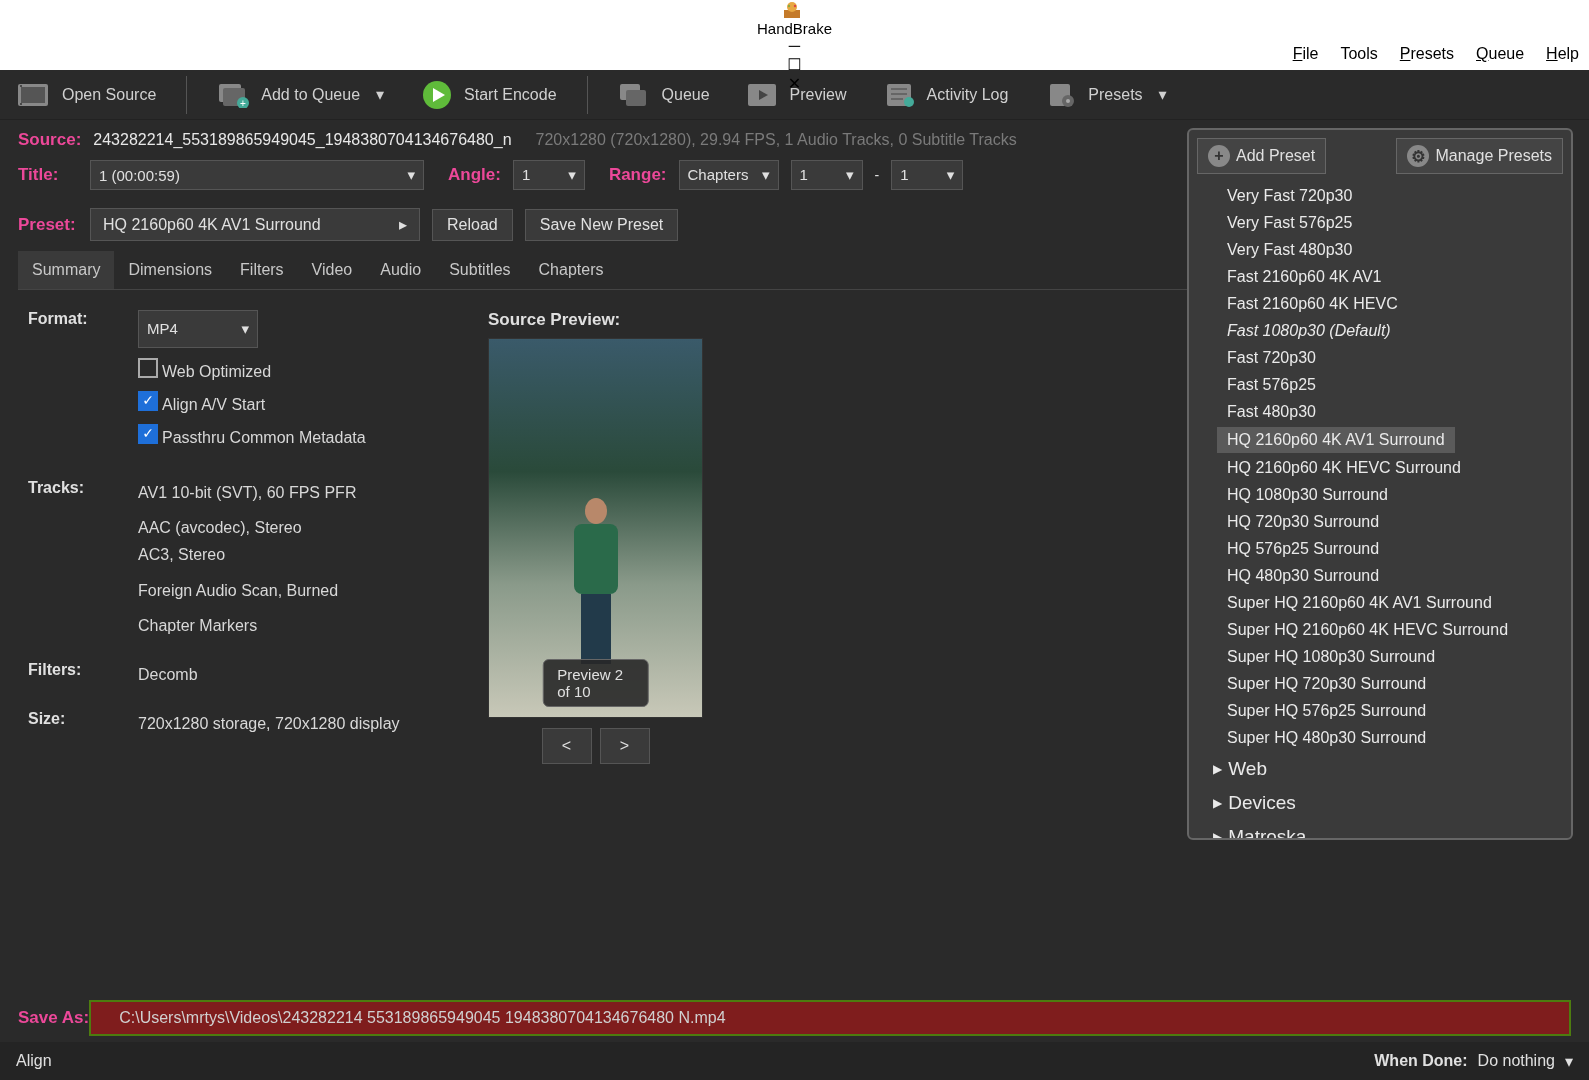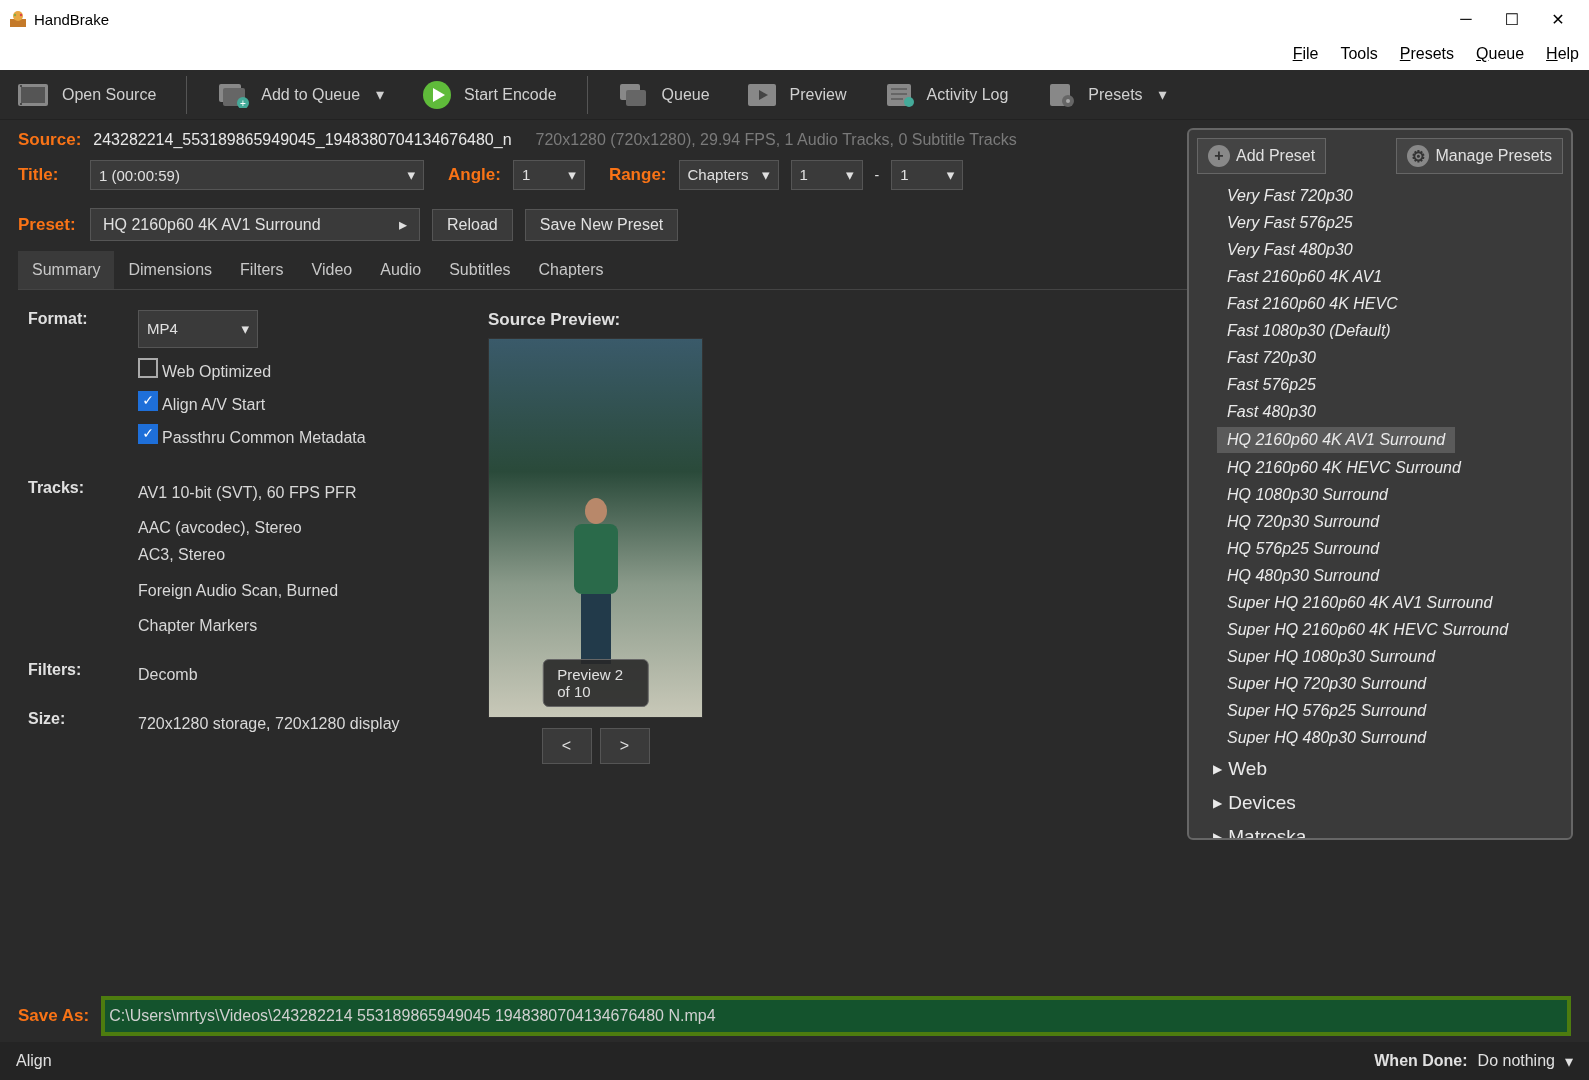--- a/index.html
+++ b/index.html
@@ -1,30 +1,30 @@
 <!DOCTYPE html>
 <html><head>
 <meta charset="utf-8">
 <style>
 * { box-sizing: border-box; margin: 0; padding: 0; font-family: "Segoe UI", Arial, sans-serif; }
 body { background: #2a2a2a; color: #e0e0e0; font-size: 14px; width: 1589px; height: 1080px; overflow: hidden; }
-.titlebar { background: #fff; height: 38px; display: flex; align-items: center; padding: 0 8px; color: #000; }
+.titlebar { background: #fff; height: 38px; display: flex; align-items: center; padding: 0 8px; color: #000; flex-direction: column; }
 .titlebar .icon { width: 20px; height: 20px; margin-right: 6px; }
 .titlebar .title { flex: 1; font-size: 15px; }
 .titlebar .winbtn { width: 46px; height: 32px; display: flex; align-items: center; justify-content: center; font-size: 16px; }
 .menubar { background: #fff; height: 32px; display: flex; align-items: center; padding: 0 10px; gap: 22px; color: #000; font-size: 16px; justify-content: flex-end; }
 .menubar .menuitem { cursor: pointer; }
 .menubar .menuitem span.u { text-decoration: underline; }
 .toolbar { background: #2a2a2a; height: 50px; display: flex; align-items: center; padding: 0 8px; gap: 16px; border-bottom: 1px solid #222; }
 .toolbar .tbtn { display: flex; align-items: center; gap: 10px; padding: 4px 10px; color: #d0d0d0; font-size: 16px; cursor: pointer; }
 .toolbar .tbtn .ticon { width: 34px; height: 30px; display: flex; align-items: center; justify-content: center; }
 .toolbar .sep { width: 1px; height: 38px; background: #555; margin: 0 4px; }
 .content { padding: 10px 18px; position: relative; }
 .row { display: flex; align-items: center; gap: 12px; margin-bottom: 10px; }
-.label-b { font-weight: 700; font-size: 17px; color: #f97316; min-width: 60px; }
+.label-b { font-weight: 700; font-size: 17px; color: #ec4899; min-width: 60px; }
 .src-name { font-size: 16px; color: #e8e8e8; }
 .src-meta { font-size: 16px; color: #7a7a7a; margin-left: 12px; }
 select, .select { background: #3a3a3a; color: #e0e0e0; border: 1px solid #555; padding: 5px 8px; font-size: 15px; }
 .preset-box { background: #3a3a3a; border: 1px solid #555; padding: 6px 12px; font-size: 16px; display: flex; align-items: center; width: 330px; justify-content: space-between; }
 .btn { background: #3a3a3a; border: 1px solid #555; padding: 6px 14px; color: #e0e0e0; font-size: 16px; cursor: pointer; }
 .tabs { display: flex; border-bottom: 1px solid #444; margin-top: 8px; }
 .tab { padding: 10px 14px; font-size: 16px; color: #c8c8c8; cursor: pointer; }
 .tab.active { background: #3a3a3a; }
 .tabcontent { display: flex; gap: 40px; padding: 20px 10px; }
 .left-col { flex: 0 0 420px; }
@@ -33,35 +33,35 @@
 .fval { font-size: 16px; color: #d8d8d8; line-height: 1.7; }
 .cb { display: flex; gap: 4px; margin-bottom: 6px; }
 .cb .box { width: 20px; height: 20px; border: 2px solid #aaa; background: #2a2a2a; display: flex; align-items: center; justify-content: center; }
 .cb .box.checked { background: #1e6fd9; border-color: #1e6fd9; color: #fff; font-size: 14px; }
 .preview-col { }
 .preview-title { font-weight: 700; font-size: 17px; margin-bottom: 8px; }
 .preview-img { width: 215px; height: 380px; background: linear-gradient(180deg, #3a5a6a 0%, #2a4a3a 35%, #8a9a8a 65%, #c8c8b8 100%); position: relative; border: 1px solid #333; }
 .preview-overlay { position: absolute; bottom: 10px; left: 50%; transform: translateX(-50%); background: rgba(40,40,40,0.9); border: 1px solid #666; border-radius: 6px; padding: 6px 14px; font-size: 15px; }
 .nav-btns { display: flex; gap: 8px; margin-top: 10px; justify-content: center; }
 .nav-btns .btn { width: 50px; text-align: center; padding: 8px 0; }
-.saveas-row { position: absolute; bottom: 44px; left: 0; right: 0; padding: 0 18px; display: flex; align-items: center; gap: 12px; }
-.saveas-input { flex: 1; background: #14532d; border: 4px solid #4d7c0f; padding: 7px 4px; color: #d0d0d0; font-size: 16px; }
+.saveas-row { position: absolute; bottom: 44px; left: 0; right: 0; padding: 0 18px; display: flex; align-items: center; }
+.saveas-input { flex: 1; background: #7f1d1d; border: 2px solid #4d7c0f; padding: 7px 28px; color: #d0d0d0; font-size: 16px; }
 .statusbar { position: absolute; bottom: 0; left: 0; right: 0; height: 38px; background: #242424; display: flex; align-items: center; padding: 0 16px; justify-content: space-between; font-size: 16px; }
 .whendone { display: flex; align-items: center; gap: 10px; }
 
 
 .presets-panel { position: absolute; right: 16px; top: 128px; width: 386px; height: 712px; background: #3a3a3a; border: 2px solid #666; border-radius: 6px; overflow: hidden; display: flex; flex-direction: column; }
 .presets-toolbar { display: flex; justify-content: space-between; padding: 8px; }
 .pbtn { background: #444; border: 1px solid #666; padding: 6px 10px; display: flex; align-items: center; gap: 6px; font-size: 16px; color: #e0e0e0; cursor: pointer; }
 .pbtn .picon { width: 22px; height: 22px; border-radius: 50%; background: #888; display: flex; align-items: center; justify-content: center; color: #333; font-weight: bold; }
 .preset-list { flex: 1; overflow-y: auto; padding: 0 4px 8px 28px; }
 .preset-list::-webkit-scrollbar { width: 14px; }
 .preset-list::-webkit-scrollbar-track { background: #333; }
 .preset-list::-webkit-scrollbar-thumb { background: #666; }
-.preset-item { padding: 4px 10px; font-size: 16px; color: #eaeaea; cursor: pointer; margin: 1px 0; font-style: italic; }
+.preset-item { padding: 4px 10px; font-size: 16px; color: #eaeaea; cursor: pointer; margin: 1px 0; }
 .preset-item.default { font-style: italic; }
 .preset-item.selected { background: #5a5a5a; display: inline-block; }
 .preset-group { margin-left: -14px; padding: 6px 10px; font-size: 19px; color: #eaeaea; display: flex; align-items: center; gap: 6px; }
 .preset-group .tri { font-size: 12px; }
 
 .title-select { width: 334px; }
 .angle-sel { width: 72px; }
 .range-sel { width: 100px; }
 .num-sel { width: 72px; }
 

